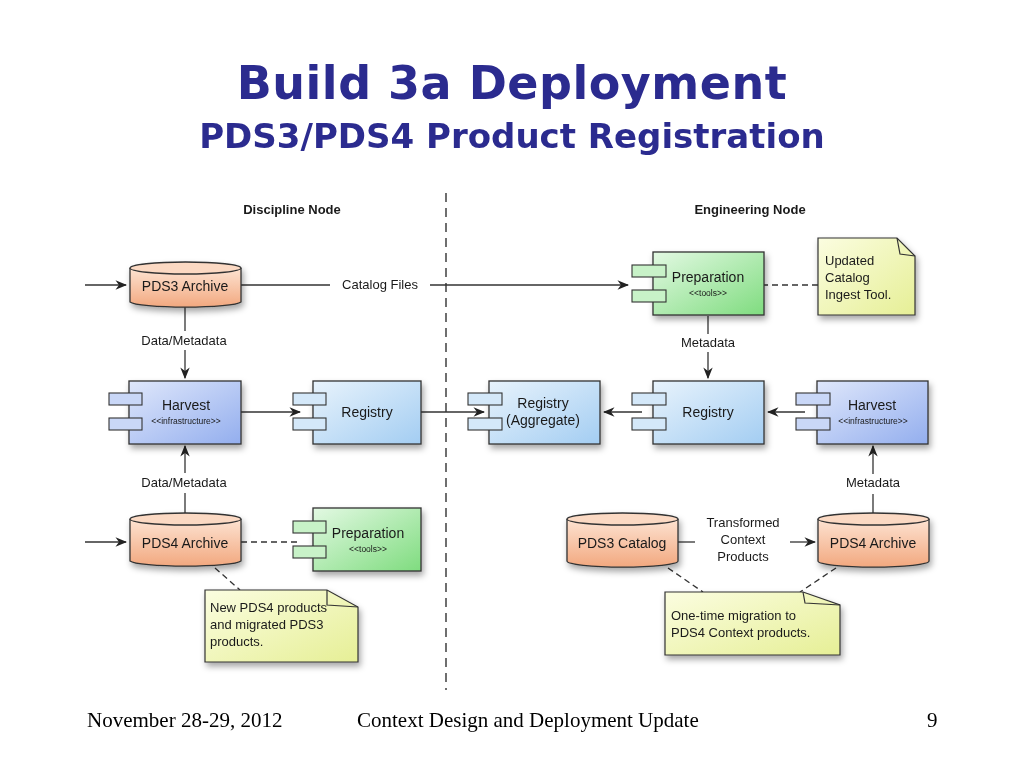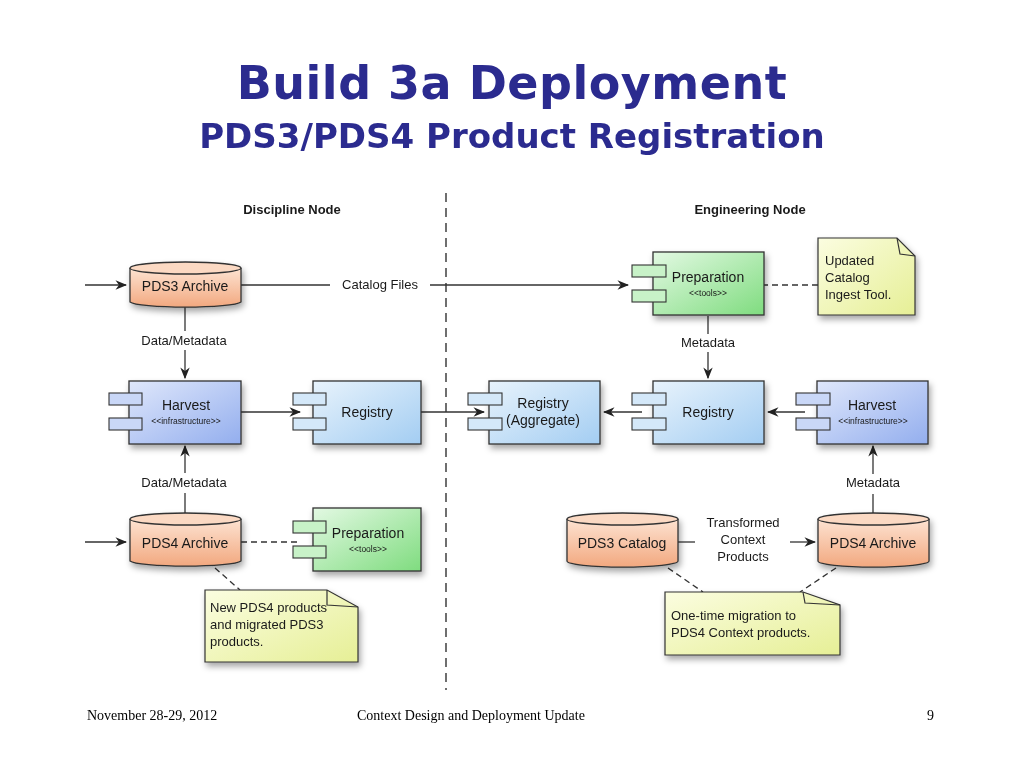--- a/index.html
+++ b/index.html
@@ -1,20 +1,20 @@
 <!DOCTYPE html>
 <html><head>
 <meta charset="utf-8">
 <style>
   html, body { margin: 0; padding: 0; background: #ffffff; }
   body { width: 1024px; height: 768px; position: relative; overflow: hidden; font-family: "DejaVu Sans", sans-serif; }
   .title { position: absolute; left: 0; width: 1024px; text-align: center; color: #2b2b8f; font-family: "DejaVu Sans", sans-serif; font-weight: bold; margin: 0; }
   .t1 { top: 56px; font-size: 46px; letter-spacing: 0.5px; }
   .t2 { top: 116px; font-size: 34px; }
-  .footer { position: absolute; top: 708px; font-family: "Liberation Serif", serif; font-size: 14px; color: #000; }
+  .footer { position: absolute; top: 708px; font-family: "Liberation Serif", serif; font-size: 21px; color: #000; }
   svg text { font-family: "Liberation Sans", sans-serif; fill: #1a1a1a; }
   .node-hdr { font-weight: bold; font-size: 13px; }
   .lbl { font-size: 13px; }
   .comp-name { font-size: 14px; }
   .stereo { font-size: 8.5px; }
   .note-text { font-size: 13px; }
 </style>
 </head>
 <body>
 

